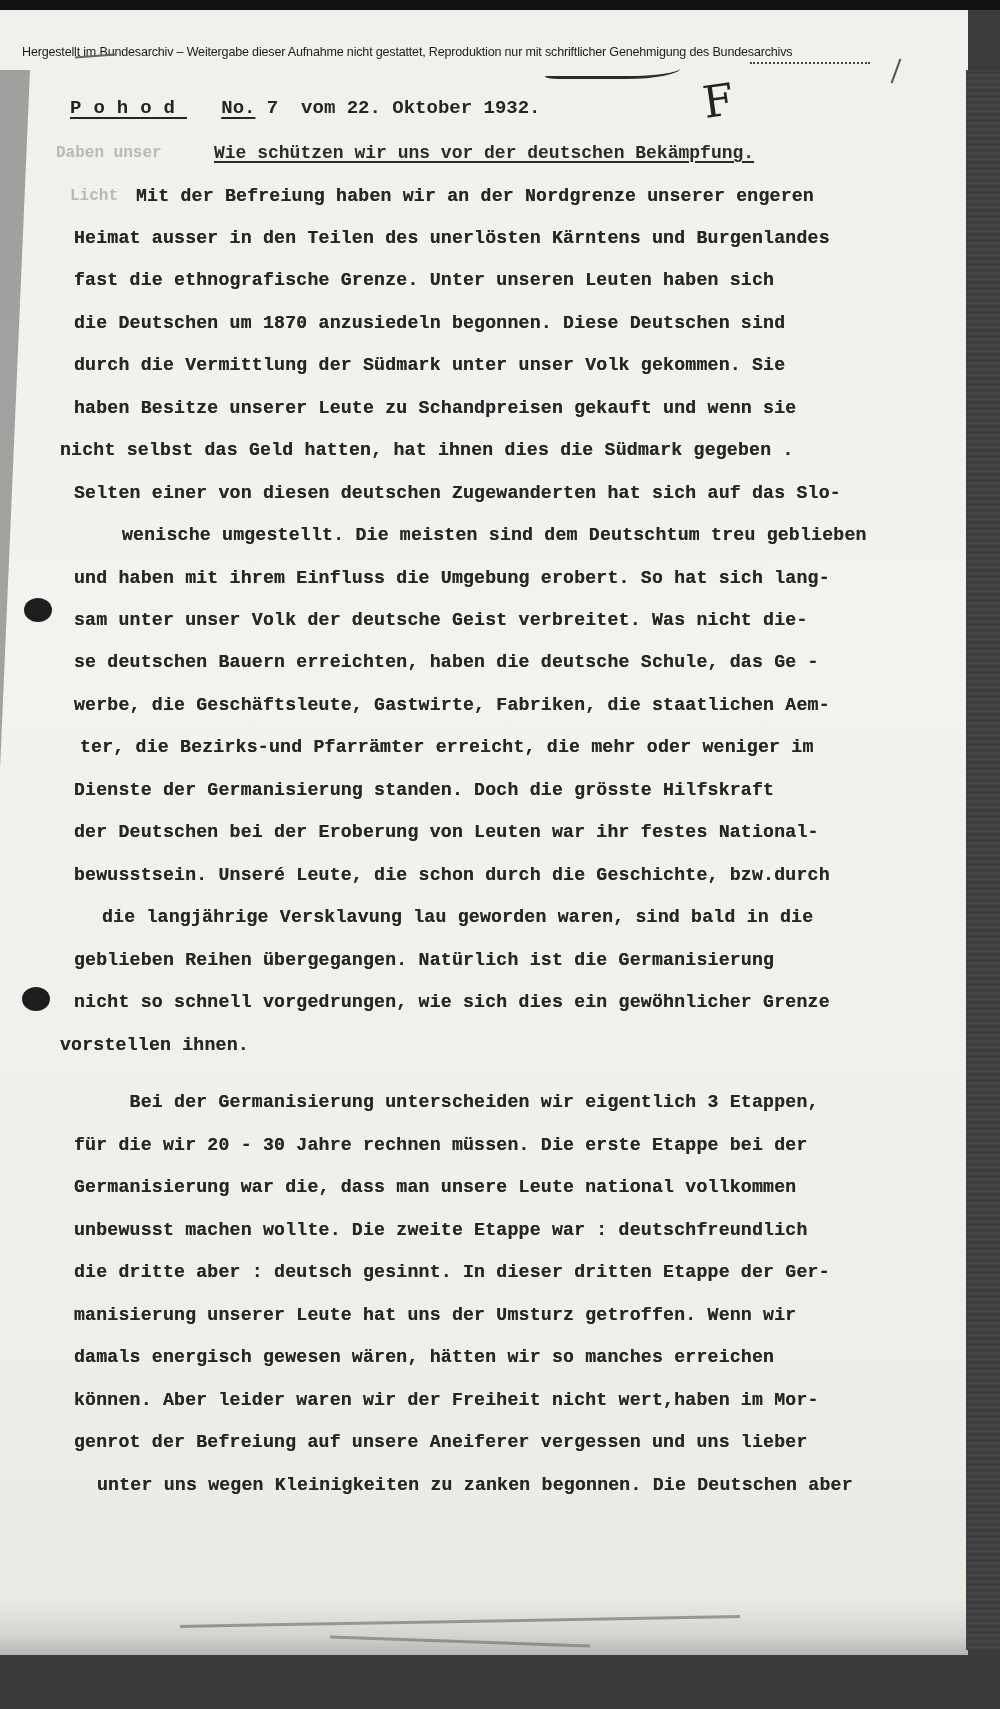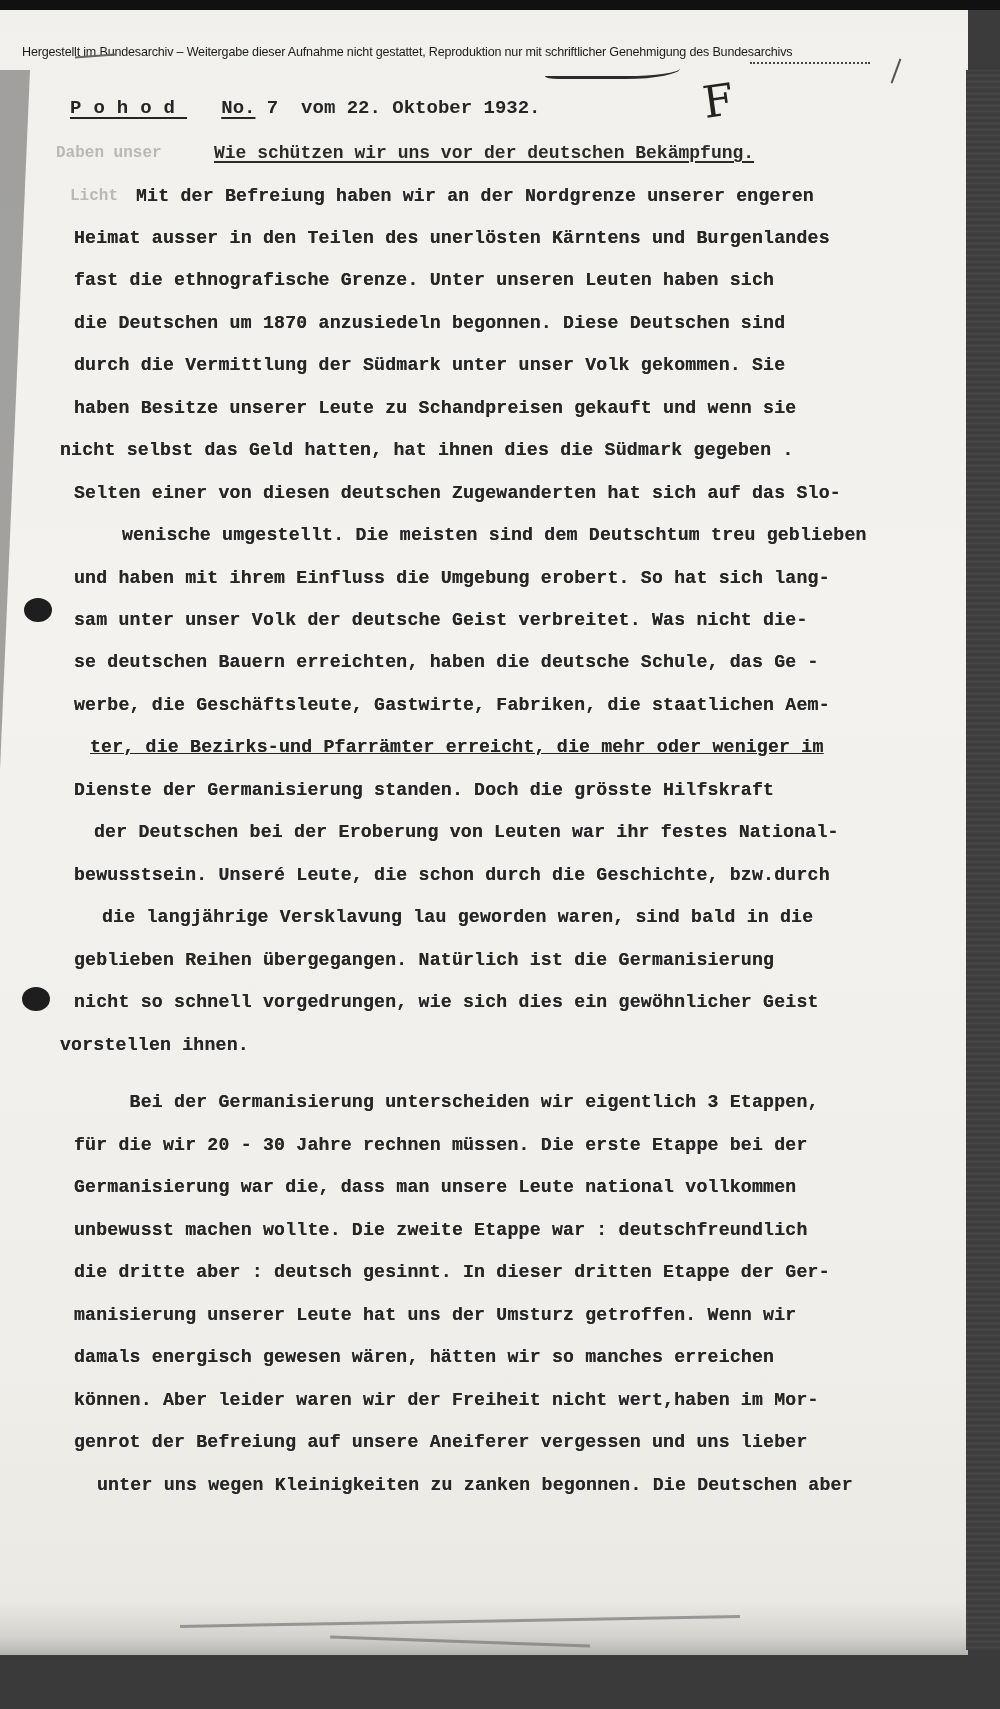--- a/index.html
+++ b/index.html
@@ -217,27 +217,27 @@
     <div class="typed-line" style="left:74px; top:313px;">die Deutschen um 1870 anzusiedeln begonnen.  Diese Deutschen sind</div>
     <div class="typed-line" style="left:74px; top:355px;">durch die Vermittlung der Südmark  unter unser Volk gekommen. Sie</div>
     <div class="typed-line" style="left:74px; top:398px;">haben Besitze unserer Leute zu Schandpreisen gekauft und wenn sie</div>
     <div class="typed-line" style="left:60px; top:440px;">nicht selbst das Geld hatten, hat ihnen dies die Südmark gegeben .</div>
     <div class="typed-line" style="left:74px; top:483px;">Selten einer von diesen deutschen Zugewanderten hat sich auf das Slo-</div>
     <div class="typed-line" style="left:74px; top:525px;margin-left:48px;">wenische umgestellt. Die meisten sind dem Deutschtum treu geblieben</div>
     <div class="typed-line" style="left:74px; top:568px;">und haben mit ihrem Einfluss die Umgebung erobert.  So hat sich lang-</div>
     <div class="typed-line" style="left:74px; top:610px;">sam unter unser Volk der deutsche Geist verbreitet.  Was nicht die-</div>
     <div class="typed-line" style="left:74px; top:652px;">se deutschen Bauern erreichten, haben die deutsche Schule, das Ge -</div>
     <div class="typed-line" style="left:74px; top:695px;">werbe, die Geschäftsleute, Gastwirte, Fabriken, die staatlichen Aem-</div>
-    <div class="typed-line" style="left:90px; top:737px;text-decoration:underline;">ter, die Bezirks-und Pfarrämter erreicht, die mehr oder weniger im</div>
+    <div class="typed-line" style="left:80px; top:737px;">ter, die Bezirks-und Pfarrämter erreicht, die mehr oder weniger im</div>
     <div class="typed-line" style="left:74px; top:780px;">Dienste der Germanisierung standen.  Doch die grösste Hilfskraft</div>
-    <div class="typed-line" style="left:74px; top:822px;margin-left:20px;">der Deutschen bei der Eroberung von Leuten war ihr festes National-</div>
+    <div class="typed-line" style="left:74px; top:822px;">der Deutschen bei der Eroberung von Leuten war ihr festes National-</div>
     <div class="typed-line" style="left:74px; top:865px;">bewusstsein. Unseré Leute, die schon durch die Geschichte, bzw.durch</div>
     <div class="typed-line" style="left:74px; top:907px;margin-left:28px;">die langjährige Versklavung lau geworden waren,  sind bald in die</div>
     <div class="typed-line" style="left:74px; top:950px;">geblieben Reihen übergegangen.  Natürlich ist die Germanisierung</div>
-    <div class="typed-line" style="left:74px; top:992px;">nicht so schnell vorgedrungen, wie sich dies ein gewöhnlicher Geist</div>
+    <div class="typed-line" style="left:74px; top:992px;">nicht so schnell vorgedrungen, wie sich dies ein gewöhnlicher Grenze</div>
     <div class="typed-line" style="left:60px; top:1035px;">vorstellen ihnen.</div>
     <div class="typed-line" style="left:74px; top:1092px; white-space:pre;">     Bei der Germanisierung unterscheiden wir eigentlich 3 Etappen,</div>
     <div class="typed-line" style="left:74px; top:1135px;">für die wir 20 - 30 Jahre rechnen müssen. Die erste Etappe bei der</div>
     <div class="typed-line" style="left:74px; top:1177px;">Germanisierung war die, dass man unsere Leute national vollkommen</div>
     <div class="typed-line" style="left:74px; top:1220px;">unbewusst machen wollte. Die zweite Etappe war : deutschfreundlich</div>
     <div class="typed-line" style="left:74px; top:1262px;">die dritte aber : deutsch gesinnt. In dieser dritten Etappe der Ger-</div>
     <div class="typed-line" style="left:74px; top:1305px;">manisierung unserer Leute hat uns der Umsturz getroffen. Wenn wir</div>
     <div class="typed-line" style="left:74px; top:1347px;">damals energisch gewesen wären, hätten wir so manches erreichen</div>
     <div class="typed-line" style="left:74px; top:1390px;">können. Aber leider waren wir der Freiheit nicht wert,haben im Mor-</div>
     <div class="typed-line" style="left:74px; top:1432px;">genrot der Befreiung auf unsere Aneiferer vergessen und uns lieber</div>

